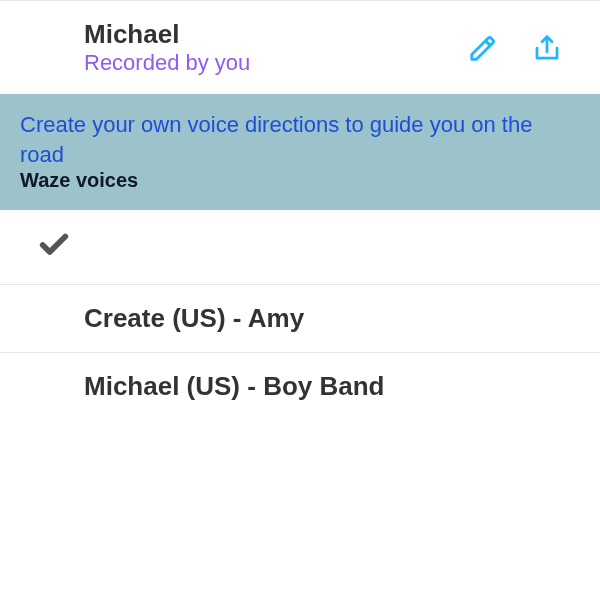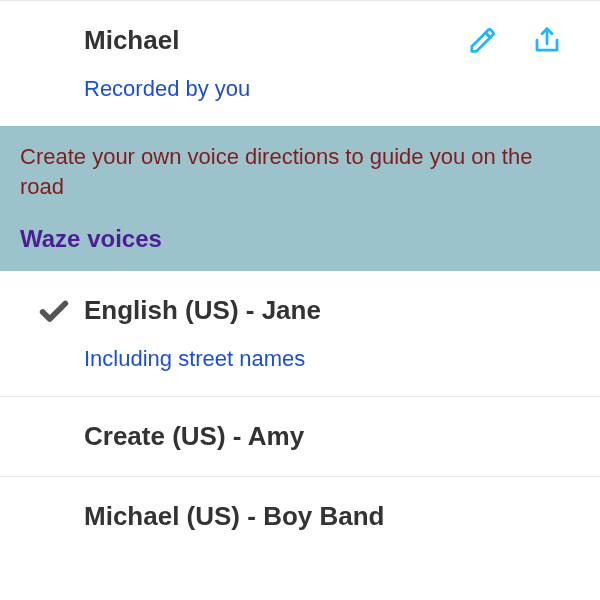--- a/index.html
+++ b/index.html
@@ -1,25 +1,25 @@
 <!DOCTYPE html>
 <html><head>
 <meta charset="utf-8">
 <style>
   html,body{margin:0;padding:0;width:600px;height:600px;font-family:-apple-system,Helvetica,Arial,sans-serif;background:#fff;overflow:hidden}
   .divider{height:1px;background:#e6e6e6}
-  .row{display:flex;padding:24px 24px}
+  .row{display:flex;align-items:center;padding:18px 24px}
   .row-main{flex:1;padding-left:60px}
   .title{font-size:26px;font-weight:700;color:#333}
-  .sub{font-size:22px;color:#1d4ed8;margin-top:20px}
+  .sub{font-size:22px;color:#8b5cf6;margin-top:0}
   .actions{display:flex;gap:34px;padding-right:14px}
   .ico svg{display:block}
   .banner{background:#9cc2cb;padding:16px 20px 18px}
-  .banner-text{font-size:22px;color:#7f1d1d;line-height:1.35}
-  .section{font-size:24px;font-weight:700;color:#4c1d95;margin-top:24px}
+  .banner-text{font-size:22px;color:#1d4ed8;line-height:1.35}
+  .section{font-size:20px;font-weight:700;color:#0f172a;}
   .check-col{width:60px;display:flex;justify-content:center}
 </style>
 </head>
 <body>
 
 <div class="divider"></div>
 
 <div class="row">
   <div class="row-main">
     <div class="title">Michael</div>
@@ -48,24 +48,20 @@
 </div>
 
 <div class="row">
   <div class="check-col">
     <span>
       <svg width="34" height="34" viewBox="0 0 24 24" fill="none" stroke="#555" stroke-width="4" stroke-linecap="round" stroke-linejoin="round">
           <polyline points="4 12 9 17 20 6"></polyline>
         </svg>
     </span>
   </div>
-  <div style="flex:1">
-    <div class="title">English (US) - Jane</div>
-    <div class="sub">Including street names</div>
-  </div>
 </div>
 <div class="divider"></div>
 
 <div class="row">
   <div class="check-col"></div>
   <div style="flex:1">
     <div class="title">Create (US) - Amy</div>
   </div>
 </div>
 <div class="divider"></div>

